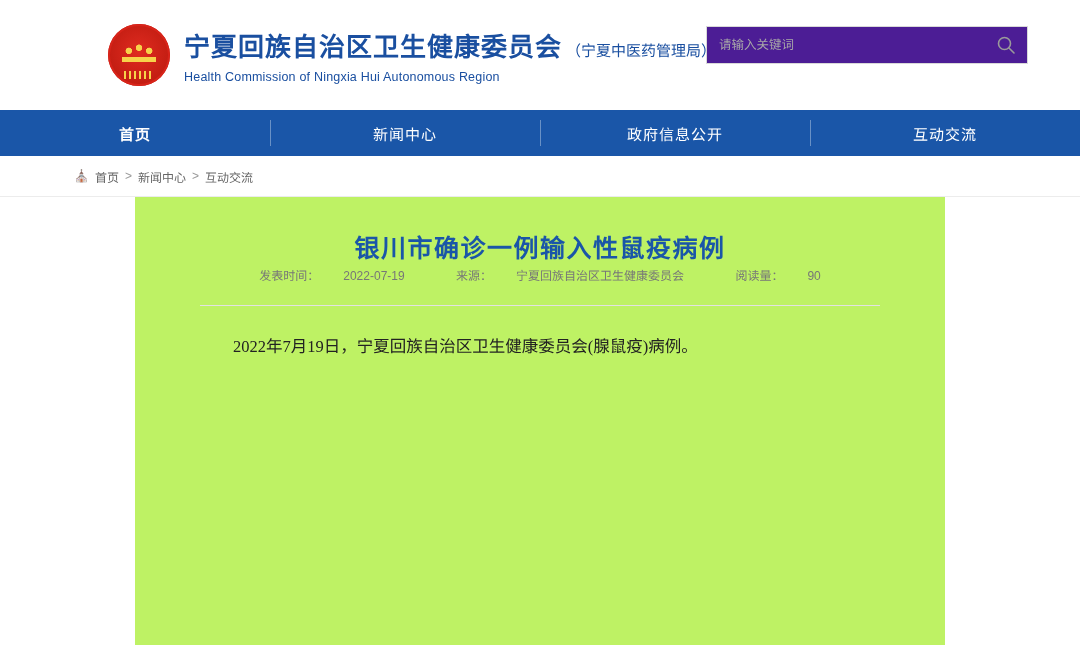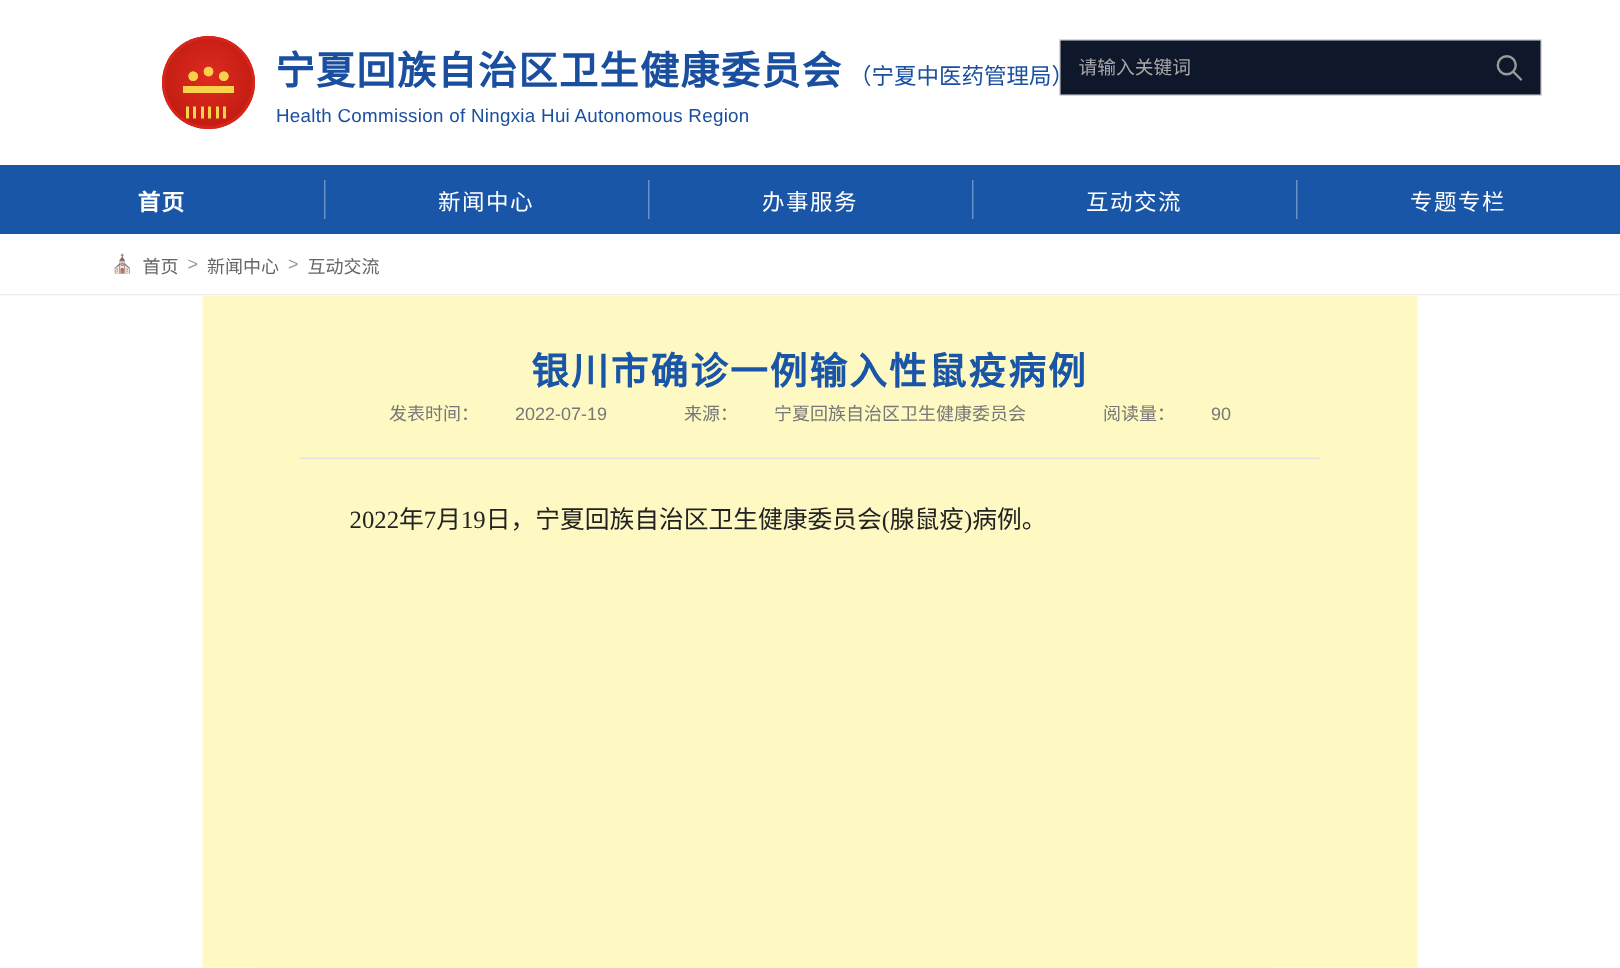--- a/index.html
+++ b/index.html
@@ -93,21 +93,21 @@
     color: #1a4fa0;
     letter-spacing: .2px;
   }
   .search-box {
     position: absolute;
     right: 52px;
     top: 26px;
     width: 322px;
     height: 38px;
     border: 1px solid #d9d9d9;
-    background: #0f172a;
+    background: #4c1d95;
     display: flex;
     align-items: center;
     box-sizing: border-box;
   }
   .search-input {
     flex: 1;
     border: 0;
     outline: 0;
     background: transparent;
     font-size: 12.5px;
@@ -182,21 +182,21 @@
   .crumb .sep { color: #999; }
 
   
   .page-body {
     background: #ffffff;
     display: flex;
     justify-content: center;
   }
   .article {
     width: 810px;
-    background: #fef9c3;
+    background: #bef264;
     min-height: 449px;
     padding: 34px 0 0 0;
     box-sizing: border-box;
   }
   .article-title {
     text-align: center;
     font-size: 25px;
     font-weight: bold;
     color: #1a56a8;
     letter-spacing: 1.5px;
@@ -259,27 +259,24 @@
 </div>
 
 <div class="nav">
   <div class="nav-item active">
       <span>首页</span>
     </div>
   <div class="nav-item">
       <span>新闻中心</span>
     </div>
   <div class="nav-item">
-      <span>办事服务</span>
+      <span>政府信息公开</span>
     </div>
   <div class="nav-item">
       <span>互动交流</span>
-    </div>
-  <div class="nav-item">
-      <span>专题专栏</span>
     </div>
 </div>
 
 <div class="crumb-wrap">
   <div class="crumb">
     <span class="home-icon">⛪</span>
     <a>首页</a>
     <span class="sep">&gt;</span>
     <a>新闻中心</a>
     <span class="sep">&gt;</span>

